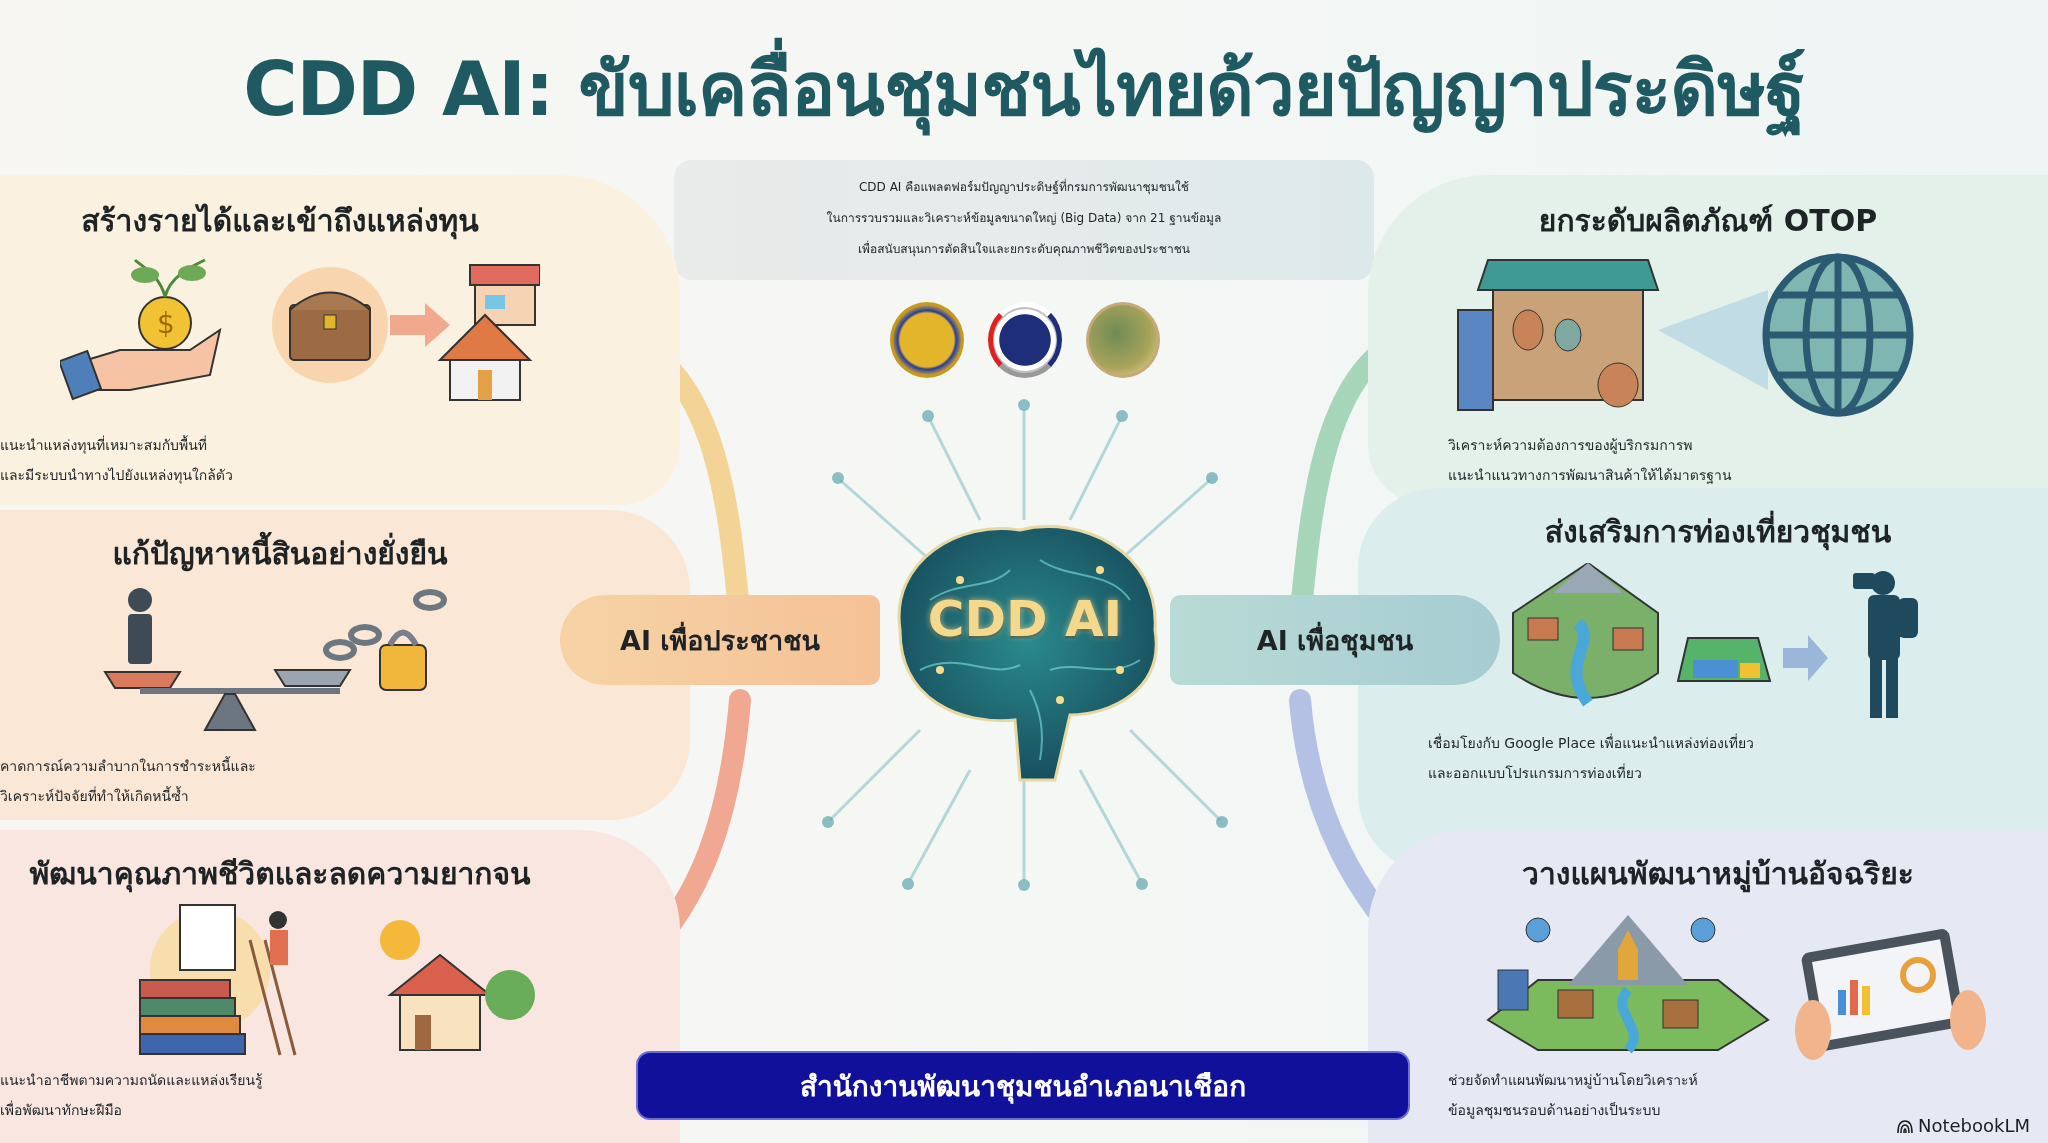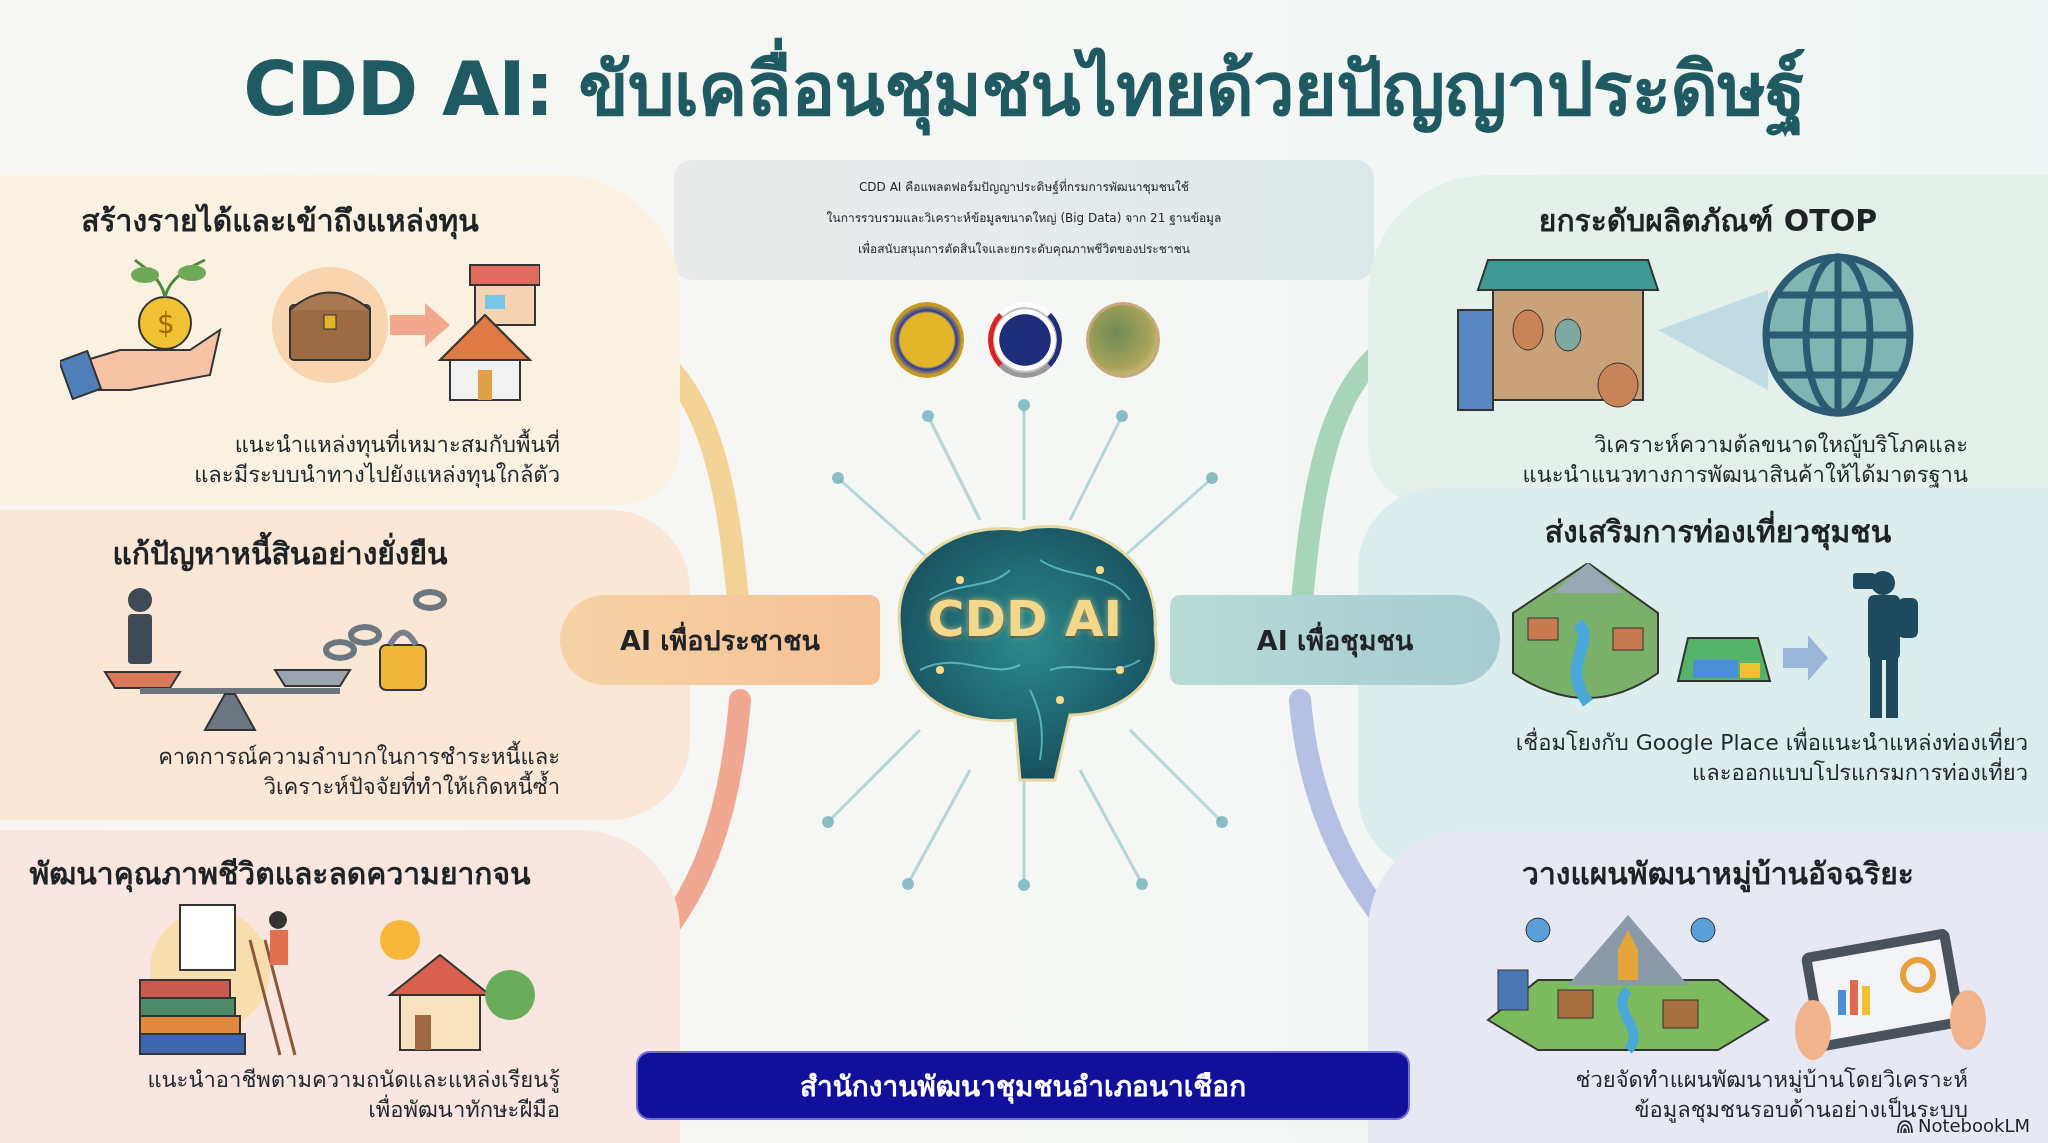--- a/index.html
+++ b/index.html
@@ -29,22 +29,22 @@
   .p-r2 { left: 1358px; top: 488px; width: 690px; height: 386px; }
   .p-r2 .panel-bg { background: #dcedee; border-radius: 80px 0 0 80px; }
   .p-r3 { left: 1368px; top: 830px; width: 680px; height: 313px; }
   .p-r3 .panel-bg { background: #e6e9f4; border-radius: 100px 0 0 0; }
 
   .panel-title {
     position: absolute; left: 0; width: 100%; text-align: center;
     font-size: 30px; font-weight: bold; color: #1e2326;
   }
   .panel-desc {
-    position: absolute; left: 0; width: 100%; text-align: right;
-    font-size: 22px; line-height: 30px; color: #22282b;
+    position: absolute; left: 0; width: 100%; text-align: left;
+    font-size: 14px; line-height: 30px; color: #22282b;
   }
   .illus { position: absolute; }
 
   .intro-box {
     position: absolute; left: 674px; top: 160px; width: 700px; height: 120px;
     background: linear-gradient(90deg, #e9eaea 0%, #e6ebeb 50%, #dde8ea 100%);
     border-radius: 18px; text-align: center; padding-top: 12px;
     font-size: 12px; line-height: 31px; color: #1d2225;
   }
   .logos { position: absolute; left: 890px; top: 302px; width: 270px; height: 78px; display: flex; gap: 24px; }
@@ -177,21 +177,21 @@
       <path d="M125 114 L 105 150 L 155 150 L 135 114 Z" fill="#6b7680" stroke="#333" stroke-width="2"></path>
     </g>
     <g fill="none" stroke="#6d7780" stroke-width="6">
       <ellipse cx="240" cy="70" rx="14" ry="8"></ellipse>
       <ellipse cx="265" cy="55" rx="14" ry="8"></ellipse>
       <ellipse cx="330" cy="20" rx="14" ry="8"></ellipse>
       <rect x="280" y="65" width="46" height="45" rx="6" fill="#f1b63c" stroke="#333" stroke-width="2"></rect>
       <path d="M290 65 Q 303 40 316 65" stroke="#7a8089"></path>
     </g>
   </svg>
-  <div class="panel-desc" style="top:232px;width:560px;padding-left:29px;">
+  <div class="panel-desc" style="top:241px;width:560px;">
     <div>คาดการณ์ความลำบากในการชำระหนี้และ</div>
     <div>วิเคราะห์ปัจจัยที่ทำให้เกิดหนี้ซ้ำ</div>
   </div>
 </section>
 
 <section class="panel p-l3">
   <div class="panel-bg"></div>
   <div class="panel-title" style="top:20px;width:560px;">พัฒนาคุณภาพชีวิตและลดความยากจน</div>
   <svg class="illus" style="left:100px;top:70px" width="450" height="160">
     <g>
@@ -234,21 +234,21 @@
     <path d="M210 80 L 320 40 L 320 140 Z" fill="#9dc7e0" opacity="0.5"></path>
     <g stroke="#2c5a73" stroke-width="7" fill="#7fb6b2">
       <ellipse cx="390" cy="85" rx="72" ry="78"></ellipse>
       <ellipse cx="390" cy="85" rx="32" ry="78" fill="none"></ellipse>
       <line x1="318" y1="85" x2="462" y2="85"></line>
       <line x1="390" y1="7" x2="390" y2="163"></line>
       <path d="M330 45 L 450 45 M330 125 L 450 125" fill="none"></path>
     </g>
   </svg>
   <div class="panel-desc" style="top:255px;left:80px;width:520px;">
-    <div>วิเคราะห์ความต้ลขนาดใหญู้บริโภคและ</div>
+    <div>วิเคราะห์ความต้องการของผู้บริกรมการพ</div>
     <div>แนะนำแนวทางการพัฒนาสินค้าให้ได้มาตรฐาน</div>
   </div>
 </section>
 
 <section class="panel p-r2">
   <div class="panel-bg"></div>
   <div class="panel-title" style="top:20px;left:90px;width:540px;">ส่งเสริมการท่องเที่ยวชุมชน</div>
   <svg class="illus" style="left:150px;top:75px" width="480" height="160">
     <g>
       <path d="M5 50 L 80 0 L 150 50 L 150 110 Q 80 160 5 110 Z" fill="#7ab06a" stroke="#333" stroke-width="2"></path>

